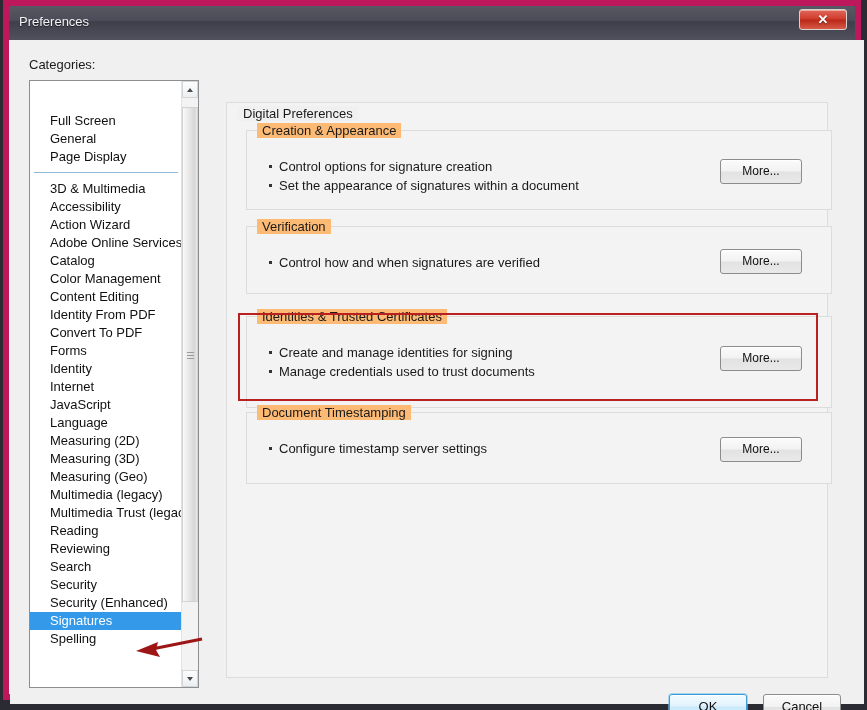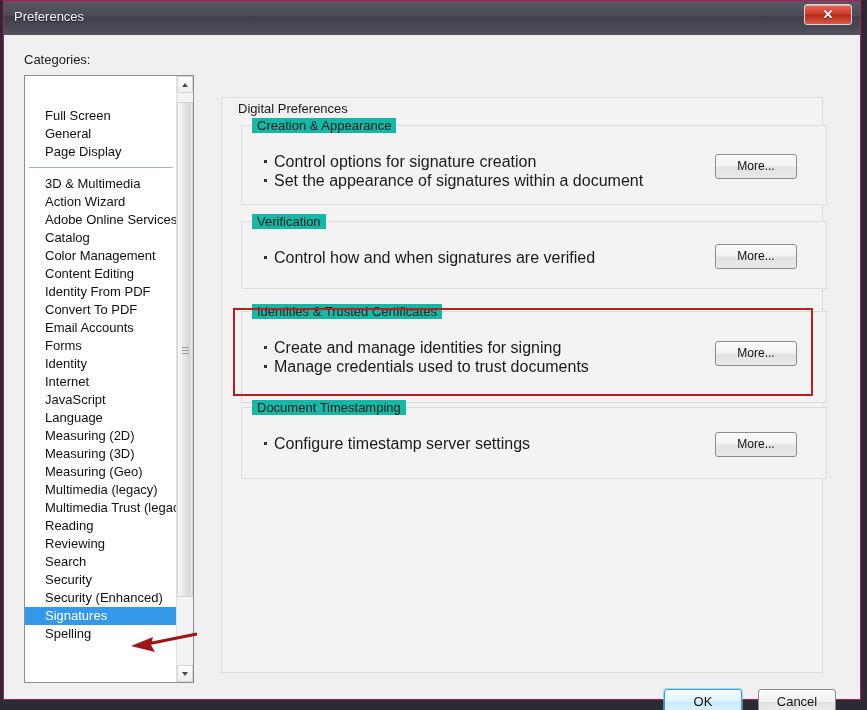--- a/index.html
+++ b/index.html
@@ -14,21 +14,21 @@
 
   
   #window{
     position:absolute;left:0;top:0;width:867px;height:710px;
     background:#2b2b33;
     box-sizing:border-box;
   }
   #frame-inner{
     position:absolute;left:3px;top:0px;width:858px;height:700px;
     background:#f0f0f0;
-    border:1px solid #be185d;
+    border:6px solid #be185d;
     box-sizing:border-box;
   }
 
   
   #titlebar{
     position:absolute;left:0;top:0;width:100%;height:34px;
     background:linear-gradient(to bottom,#3d3d49 0%,#4a4a57 42%,#3f3f4c 46%,#51515e 100%);
     box-sizing:border-box;
   }
   #titlebar-sheen{
@@ -155,29 +155,29 @@
 
   
   .group{
     position:absolute;
     border:1px solid #dcdcdc;
     background:#f3f3f3;
     box-sizing:border-box;
   }
   .group-legend{
     position:absolute;left:10px;top:-8px;
-    background:#14b8a6;padding:0 5px;
+    background:#fdba74;padding:0 5px;
     font-size:13px;color:#1a1a1a;
     white-space:nowrap;
   }
   .bullets{
     position:absolute;left:22px;top:26px;
   }
   .bullet-line{
-    font-size:16px;color:#1a1a1a;
+    font-size:13px;color:#1a1a1a;
     line-height:19px;white-space:nowrap;
   }
   .bullet-line .dot{
     display:inline-block;width:3px;height:3px;
     background:#333;vertical-align:middle;
     margin-right:7px;margin-bottom:2px;
   }
 
   
   .more-btn{
@@ -242,28 +242,28 @@
 
       <div id="categories-label">Categories:</div>
 
       <div id="listbox">
         <div id="list-items" style="top: 31px;">
             <div class="list-item"><span>Full Screen</span></div>
             <div class="list-item"><span>General</span></div>
             <div class="list-item"><span>Page Display</span></div>
             <div class="list-sep"></div>
             <div class="list-item"><span>3D &amp; Multimedia</span></div>
+            <div class="list-item"><span>Accessibility</span></div>
             <div class="list-item"><span>Action Wizard</span></div>
             <div class="list-item"><span>Adobe Online Services</span></div>
             <div class="list-item"><span>Catalog</span></div>
             <div class="list-item"><span>Color Management</span></div>
             <div class="list-item"><span>Content Editing</span></div>
             <div class="list-item"><span>Identity From PDF</span></div>
             <div class="list-item"><span>Convert To PDF</span></div>
-            <div class="list-item"><span>Email Accounts</span></div>
             <div class="list-item"><span>Forms</span></div>
             <div class="list-item"><span>Identity</span></div>
             <div class="list-item"><span>Internet</span></div>
             <div class="list-item"><span>JavaScript</span></div>
             <div class="list-item"><span>Language</span></div>
             <div class="list-item"><span>Measuring (2D)</span></div>
             <div class="list-item"><span>Measuring (3D)</span></div>
             <div class="list-item"><span>Measuring (Geo)</span></div>
             <div class="list-item"><span>Multimedia (legacy)</span></div>
             <div class="list-item"><span>Multimedia Trust (legacy)</span></div>

